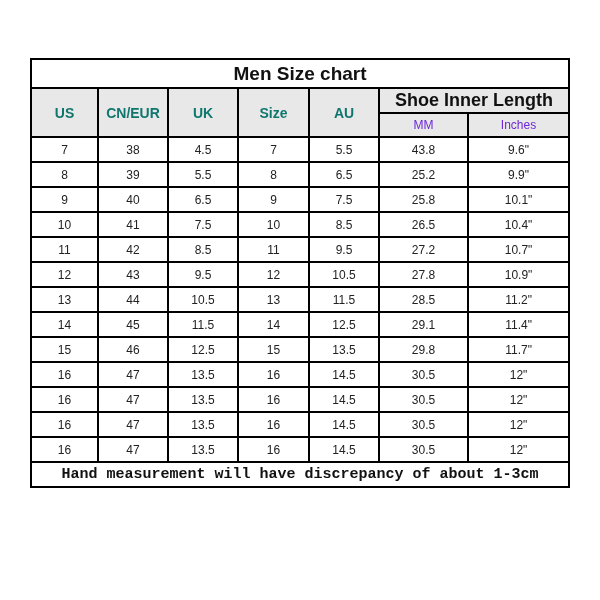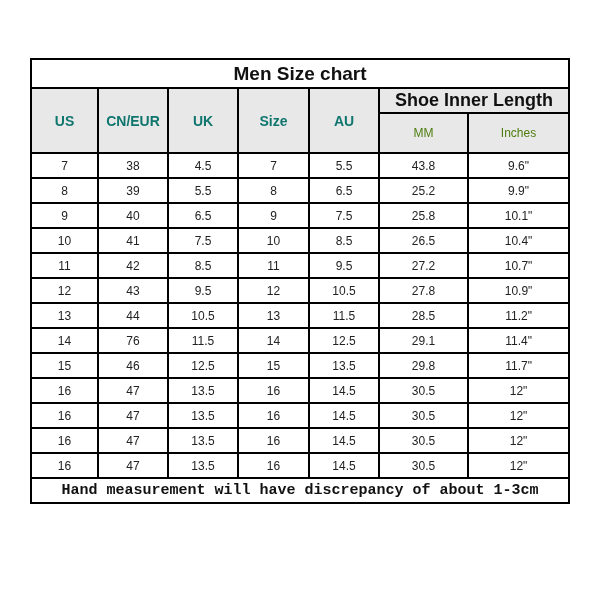--- a/index.html
+++ b/index.html
@@ -48,25 +48,25 @@
     color: #0f766e;
   }
   th.group-header {
     height: 25px;
     background: #e8e8e8;
     font-weight: bold;
     font-size: 18px;
     color: #111111;
   }
   th.sub-header {
-    height: 40px;
+    height: 24px;
     background: #e8e8e8;
     font-weight: normal;
     font-size: 12px;
-    color: #4d7c0f;
+    color: #6d28d9;
     margin-left: 26px;
   }
   tbody td {
     height: 25px;
     background: #ffffff;
     font-size: 12px;
     font-weight: normal;
     color: #222222;
   }
   .footer-cell {
@@ -179,21 +179,21 @@
           <td>13</td>
           <td>44</td>
           <td>10.5</td>
           <td>13</td>
           <td>11.5</td>
           <td>28.5</td>
           <td>11.2"</td>
         </tr>
         <tr>
           <td>14</td>
-          <td>76</td>
+          <td>45</td>
           <td>11.5</td>
           <td>14</td>
           <td>12.5</td>
           <td>29.1</td>
           <td>11.4"</td>
         </tr>
         <tr>
           <td>15</td>
           <td>46</td>
           <td>12.5</td>

